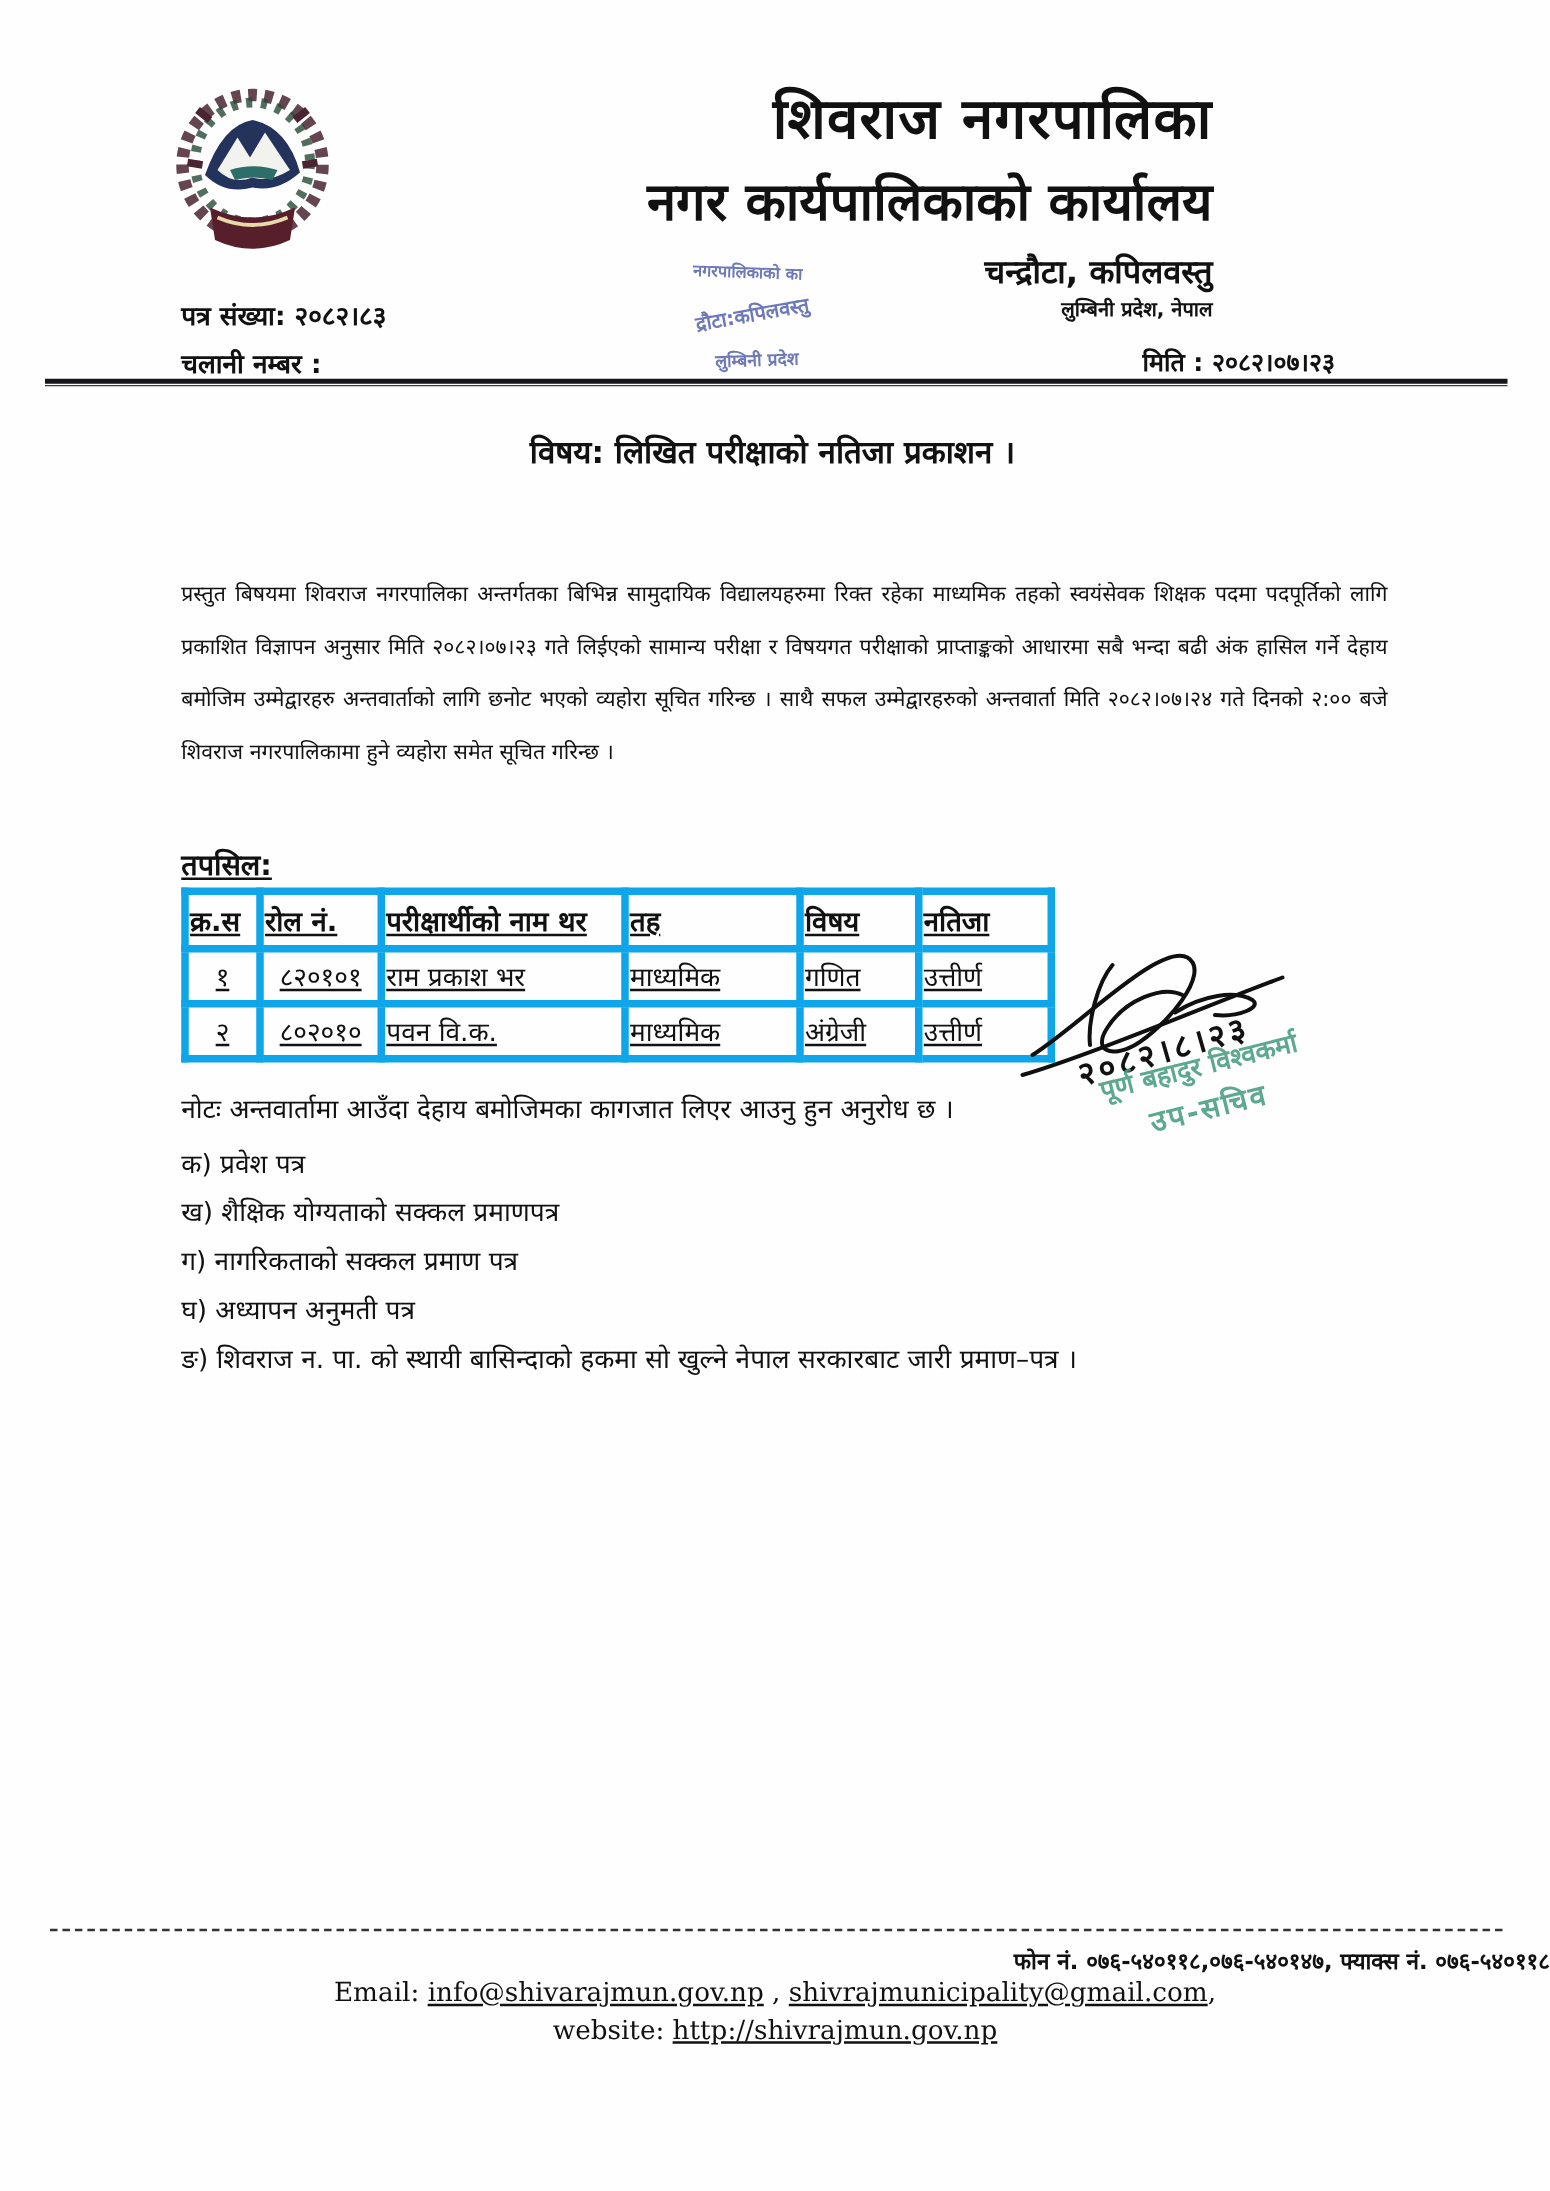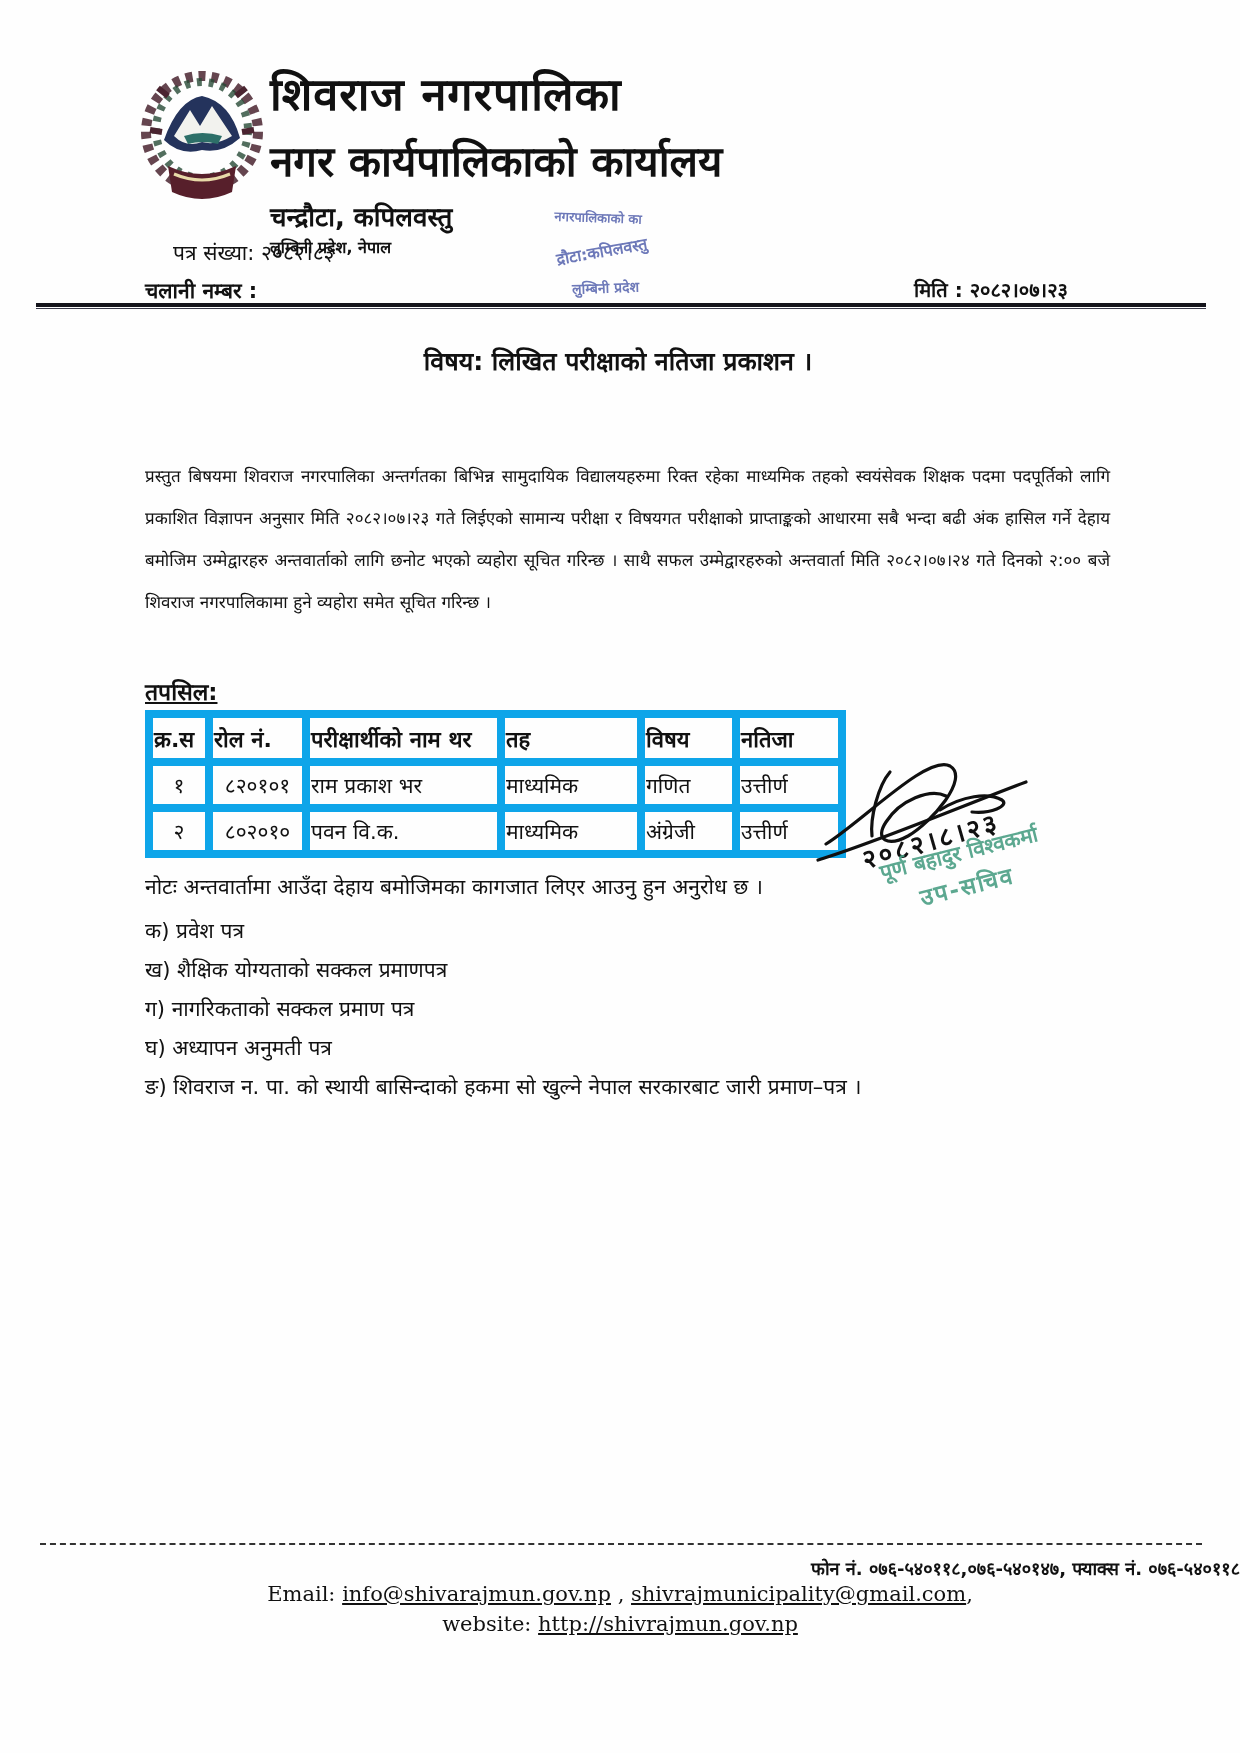--- a/index.html
+++ b/index.html
@@ -4,49 +4,49 @@
 <style>
   * { margin:0; padding:0; box-sizing:border-box; }
   html,body { background:#e8e8e8; }
   body { font-family:"DejaVu Sans", sans-serif; color:#111; }
   .page {
     position:relative; width:1240px; height:1753px; margin:0 auto;
     background:#fefefe; overflow:hidden;
   }
   
   .logo { position:absolute; left:138px; top:70px; width:128px; height:142px; }
-  .title-block { position:absolute; left:270px; top:62px; width:700px; text-align:left; }
+  .title-block { position:absolute; left:270px; top:62px; width:700px; text-align:right; }
   .title-main { font-size:45px; font-weight:bold; letter-spacing:1px; }
   .title-office { font-size:42px; font-weight:bold; margin-top:8px; }
   .title-addr { font-size:26px; font-weight:bold; margin-top:10px; }
   .title-prov { font-size:16px; font-weight:bold; margin-top:2px; }
   .hdr-stamp {
     position:absolute; left:518px; top:208px; width:170px; height:110px;
     transform:rotate(-6deg); text-align:center; color:#4a58a8; opacity:.8;
     font-weight:bold; pointer-events:none;
   }
   .hdr-stamp .s1 { font-size:13px; transform:rotate(8deg); }
   .hdr-stamp .s2 { font-size:16px; transform:rotate(-4deg); margin-top:14px; }
   .hdr-stamp .s3 { font-size:14px; transform:rotate(4deg); margin-top:16px; }
-  .ref-left1 { position:absolute; left:145px; top:238px; font-size:21px; font-weight:normal;margin-left:28px; }
+  .ref-left1 { position:absolute; left:145px; top:238px; font-size:21px; font-weight:bold; }
   .ref-left2 { position:absolute; left:145px; top:276px; font-size:21px; font-weight:bold; }
   .ref-date  { position:absolute; right:172px; top:276px; font-size:20px; font-weight:bold; }
   .rule { position:absolute; left:36px; top:303px; width:1170px; height:6px;
           border-top:4px solid #15151c; border-bottom:1px solid #3a3a4a; }
   
   .subject { position:absolute; left:0; top:343px; width:1236px; text-align:center;
              font-size:25px; font-weight:bold; }
   .body-par { position:absolute; left:145px; top:455px; width:965px;
               font-size:17px; line-height:42px; text-align:justify; }
   .tapasil { position:absolute; left:145px; top:675px; font-size:23px; font-weight:bold;
              text-decoration:underline; }
   
   table.results { position:absolute; left:145px; top:710px; border-collapse:collapse;
                   font-size:21px; }
-  table.results th, table.results td { border:8px solid #0ea5e9; padding:5px 1px; }
+  table.results th, table.results td { border:6px solid #0ea5e9; padding:5px 1px;text-decoration:underline; }
   table.results th { font-weight:bold; text-align:left; font-size:22px; }
   .col-sn  { width:60px;  text-align:center; }
   .col-rn  { width:97px; }
   .col-nm  { width:195px; }
   .col-lv  { width:140px; }
   .col-sb  { width:95px; }
   .col-rs  { width:106px; }
   table.results td.c { text-align:center; }
   
   .note-intro { position:absolute; left:145px; top:872px; font-size:21px; }

